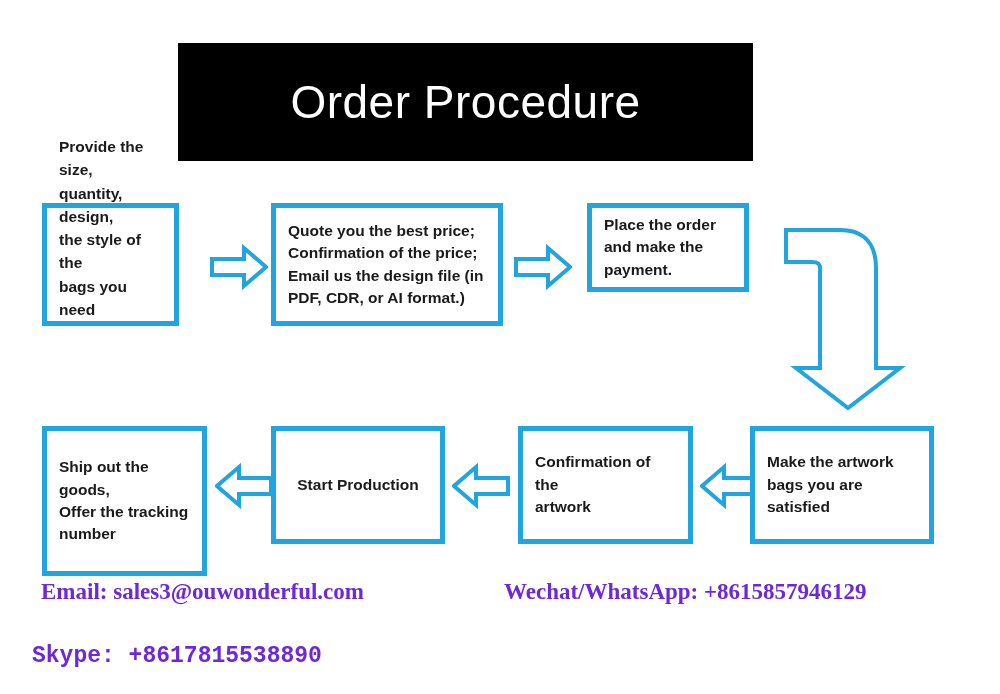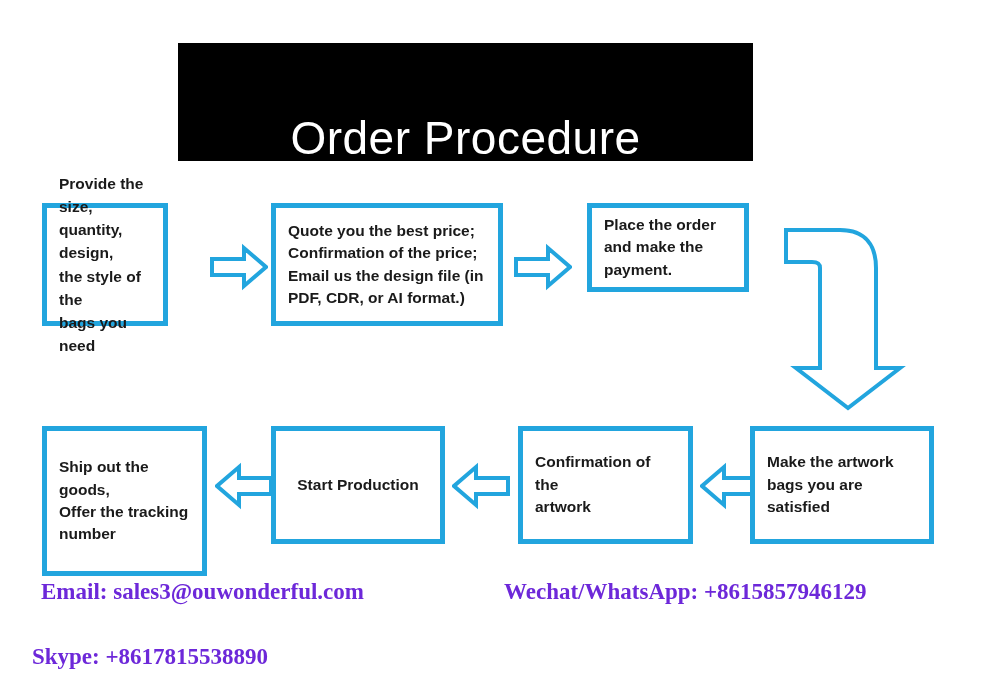--- a/index.html
+++ b/index.html
@@ -21,21 +21,21 @@
 
   
   .title-banner {
     position: absolute;
     left: 178px;
     top: 43px;
     width: 575px;
     height: 118px;
     background: #000000;
     display: flex;
-    align-items: flex-end;
+    align-items: center;
     justify-content: center;
   }
   .title-text {
     color: #ffffff;
     font-family: "Liberation Sans", sans-serif;
     font-size: 46px;
     font-weight: 400;
     letter-spacing: 0.5px;
     line-height: 1;
   }
@@ -57,21 +57,21 @@
     line-height: 1.45;
     padding: 0 12px;
     white-space: pre-line;
     width: 100%;
   }
   .flow-box.center .box-text {
     text-align: center;
   }
 
   
-  #box-1 { left: 42px;  top: 203px; width: 126px; height: 123px; }
+  #box-1 { left: 42px;  top: 203px; width: 137px; height: 123px; align-items: flex-end; }
   #box-2 { left: 271px; top: 203px; width: 232px; height: 123px; }
   #box-3 { left: 587px; top: 203px; width: 162px; height: 89px; }
   #box-4 { left: 42px;  top: 426px; width: 165px; height: 150px; }
   #box-5 { left: 271px; top: 426px; width: 174px; height: 118px; }
   #box-6 { left: 518px; top: 426px; width: 175px; height: 118px; }
   #box-7 { left: 750px; top: 426px; width: 184px; height: 118px; }
 
   #box-1 .box-text { line-height: 1.5; }
 
   
@@ -93,21 +93,21 @@
     position: absolute;
     font-family: "Liberation Serif", serif;
     font-weight: bold;
     color: #6d28d9;
     font-size: 23px;
     white-space: nowrap;
     line-height: 1;
   }
   #contact-email  { left: 41px;  top: 580px; }
   #contact-wechat { left: 504px; top: 580px; }
-  #contact-skype  { left: 32px;  top: 645px; }
+  #contact-skype  { left: 32px;  top: 645px; font-family: Liberation Mono, monospace; }
 </style>
 </head>
 <body>
 
 <div id="canvas">
 
   <div class="title-banner">
     <div class="title-text">Order Procedure</div>
   </div>
 

